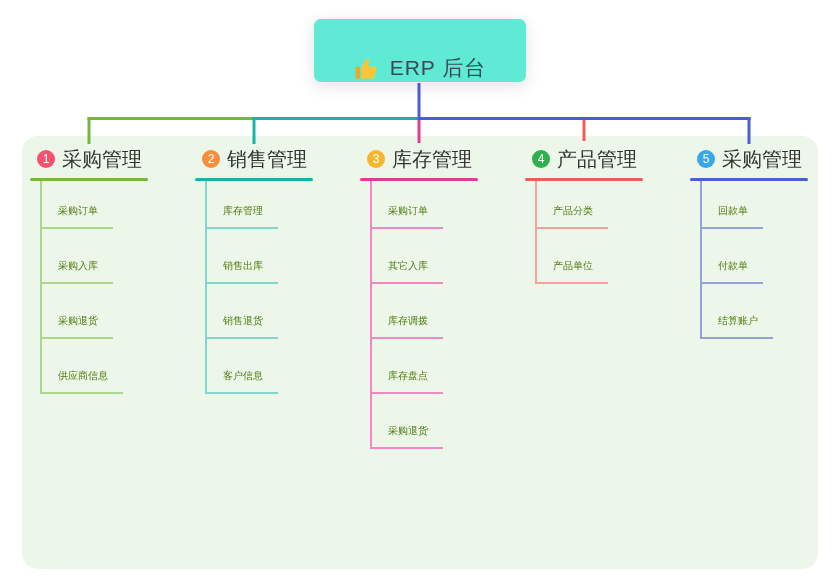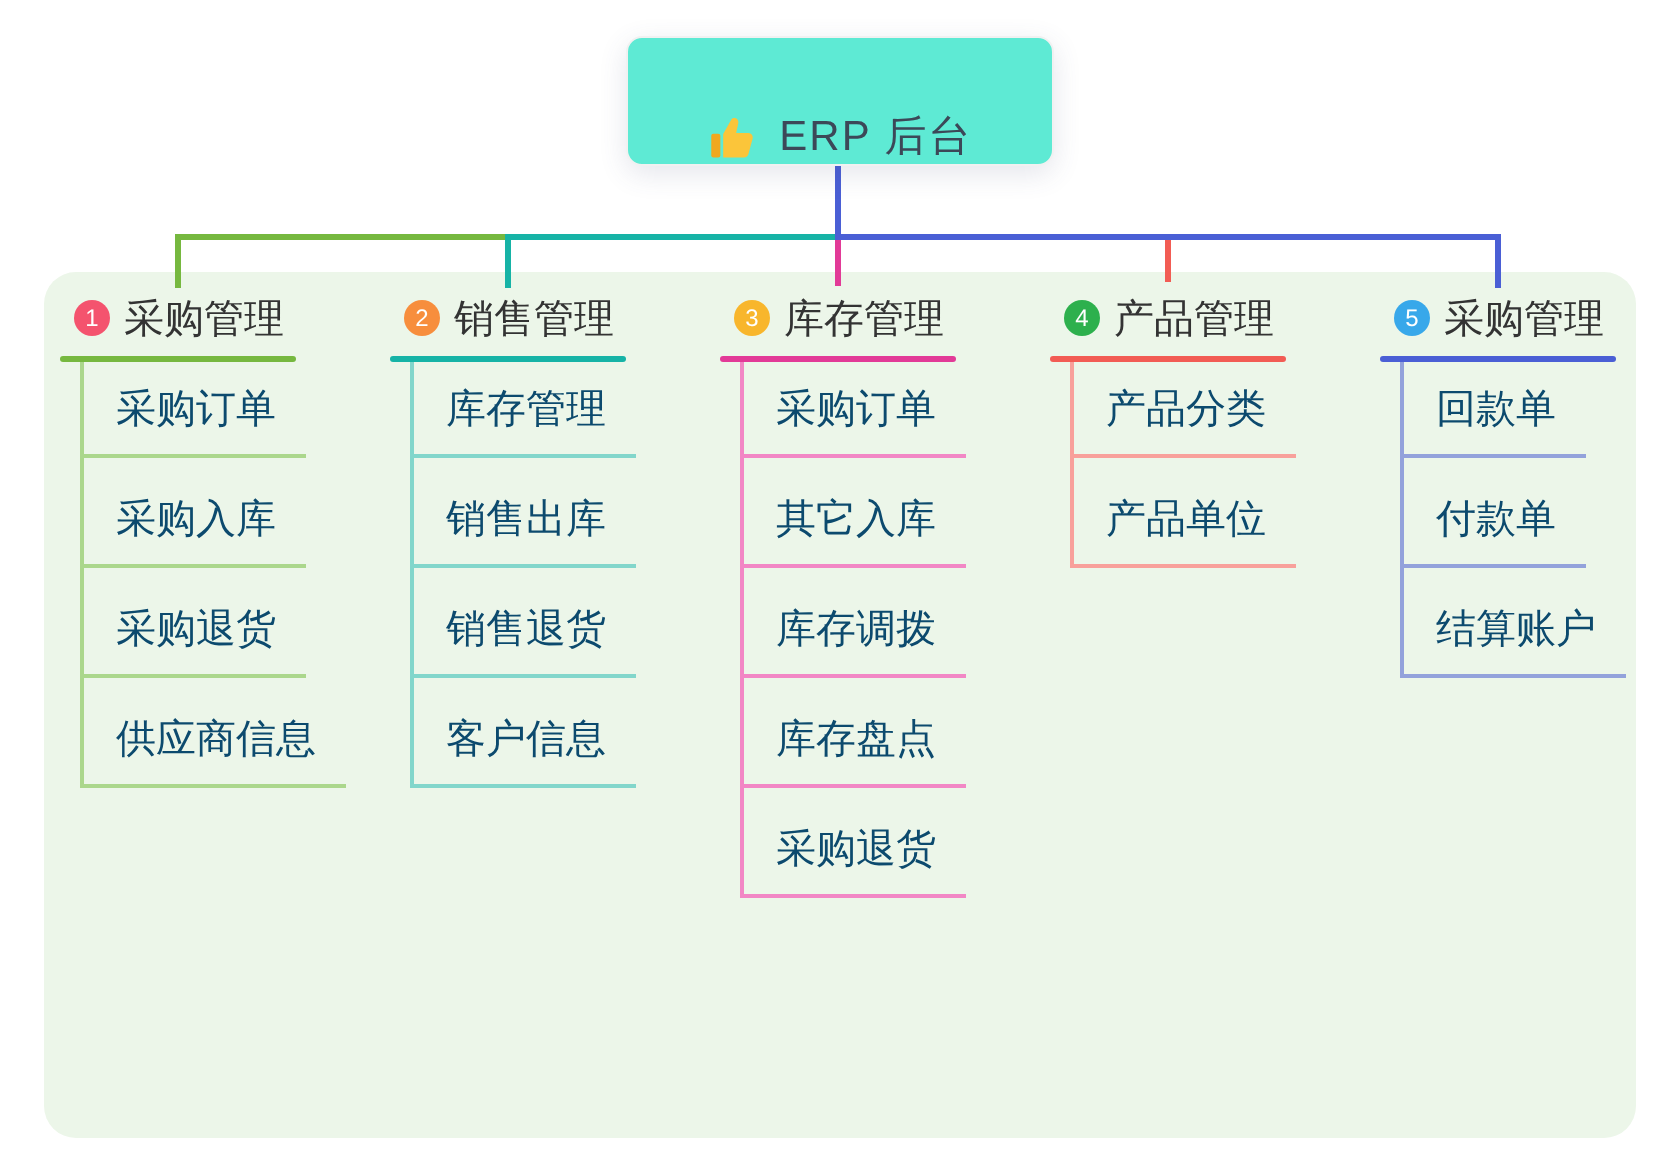--- a/index.html
+++ b/index.html
@@ -109,22 +109,22 @@
   }
   .child {
     height: 55px;
     display: flex;
     align-items: flex-end;
     width: fit-content;
     border-bottom: 2px solid var(--light);
   }
   .child:first-child { height: 48px; }
   .child-label {
-    font-size: 20px;
-    color: #0c4a6e;
+    font-size: 10px;
+    color: #4d7c0f;
     white-space: nowrap;
     padding: 0 15px 9px 16px;
     font-family: Liberation Serif, serif;
   }
 </style>
 </head>
 <body>
 
 <div class="panel"></div>
 

